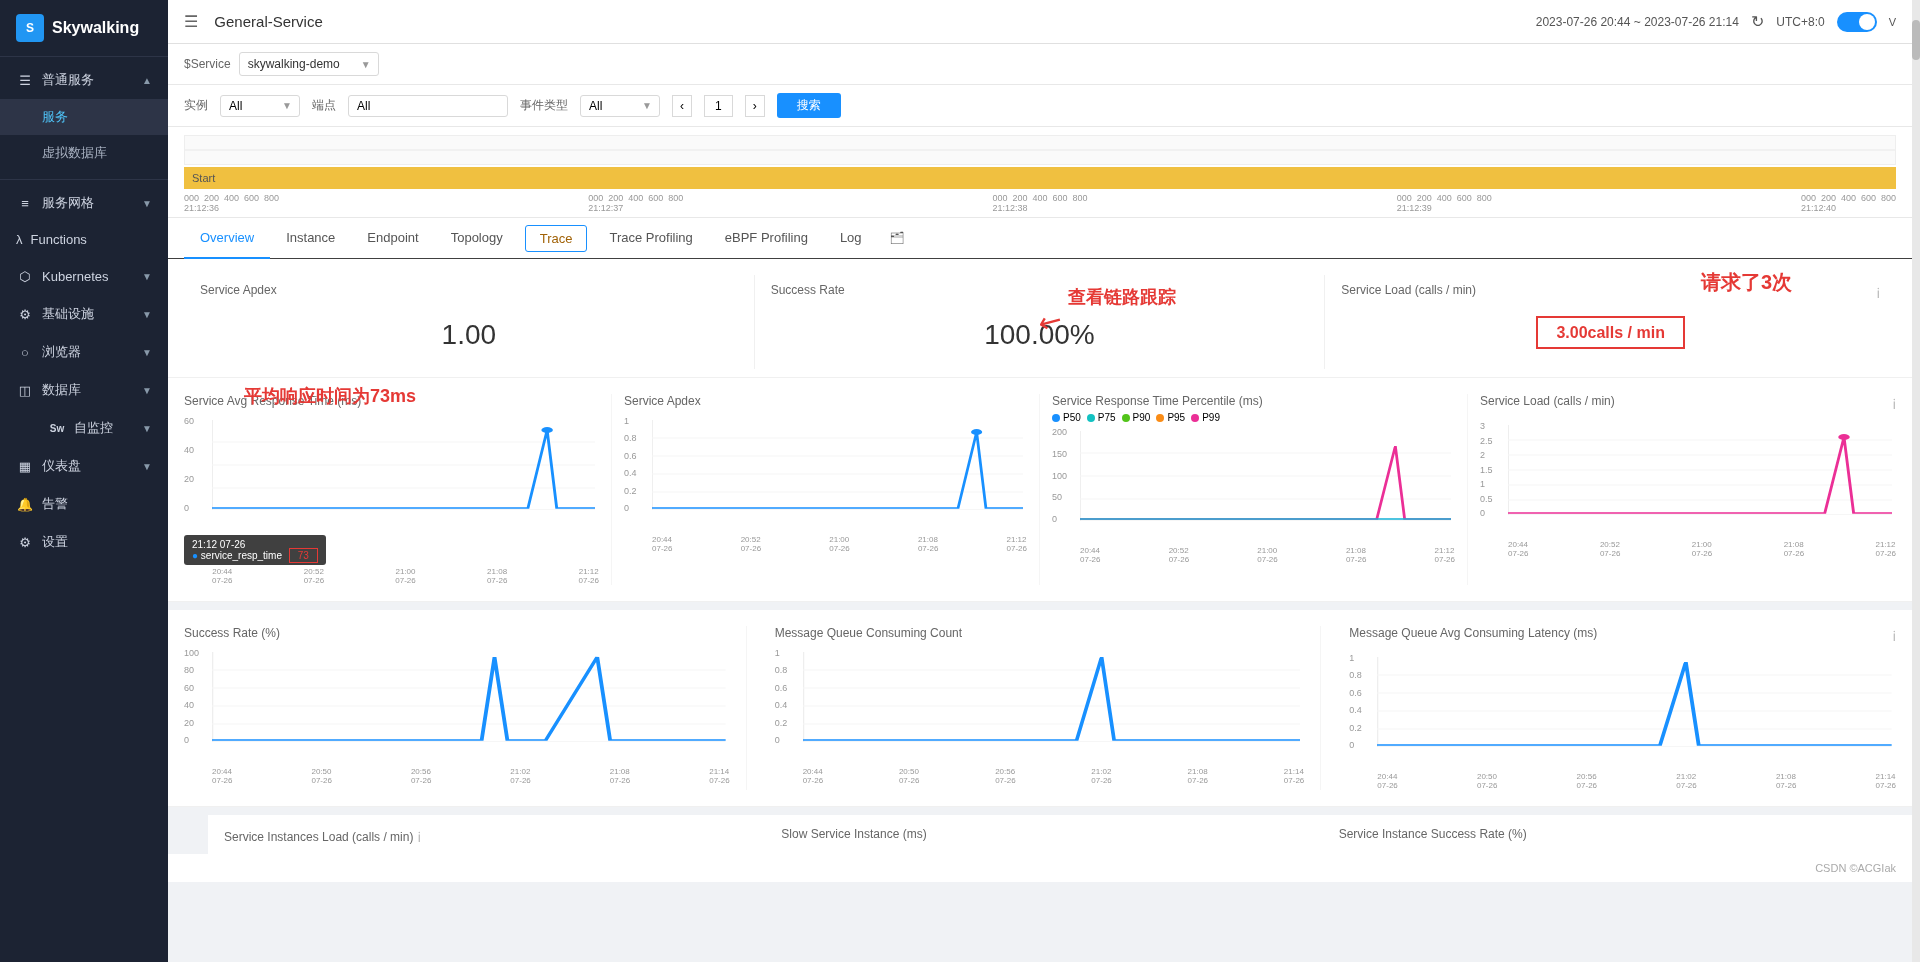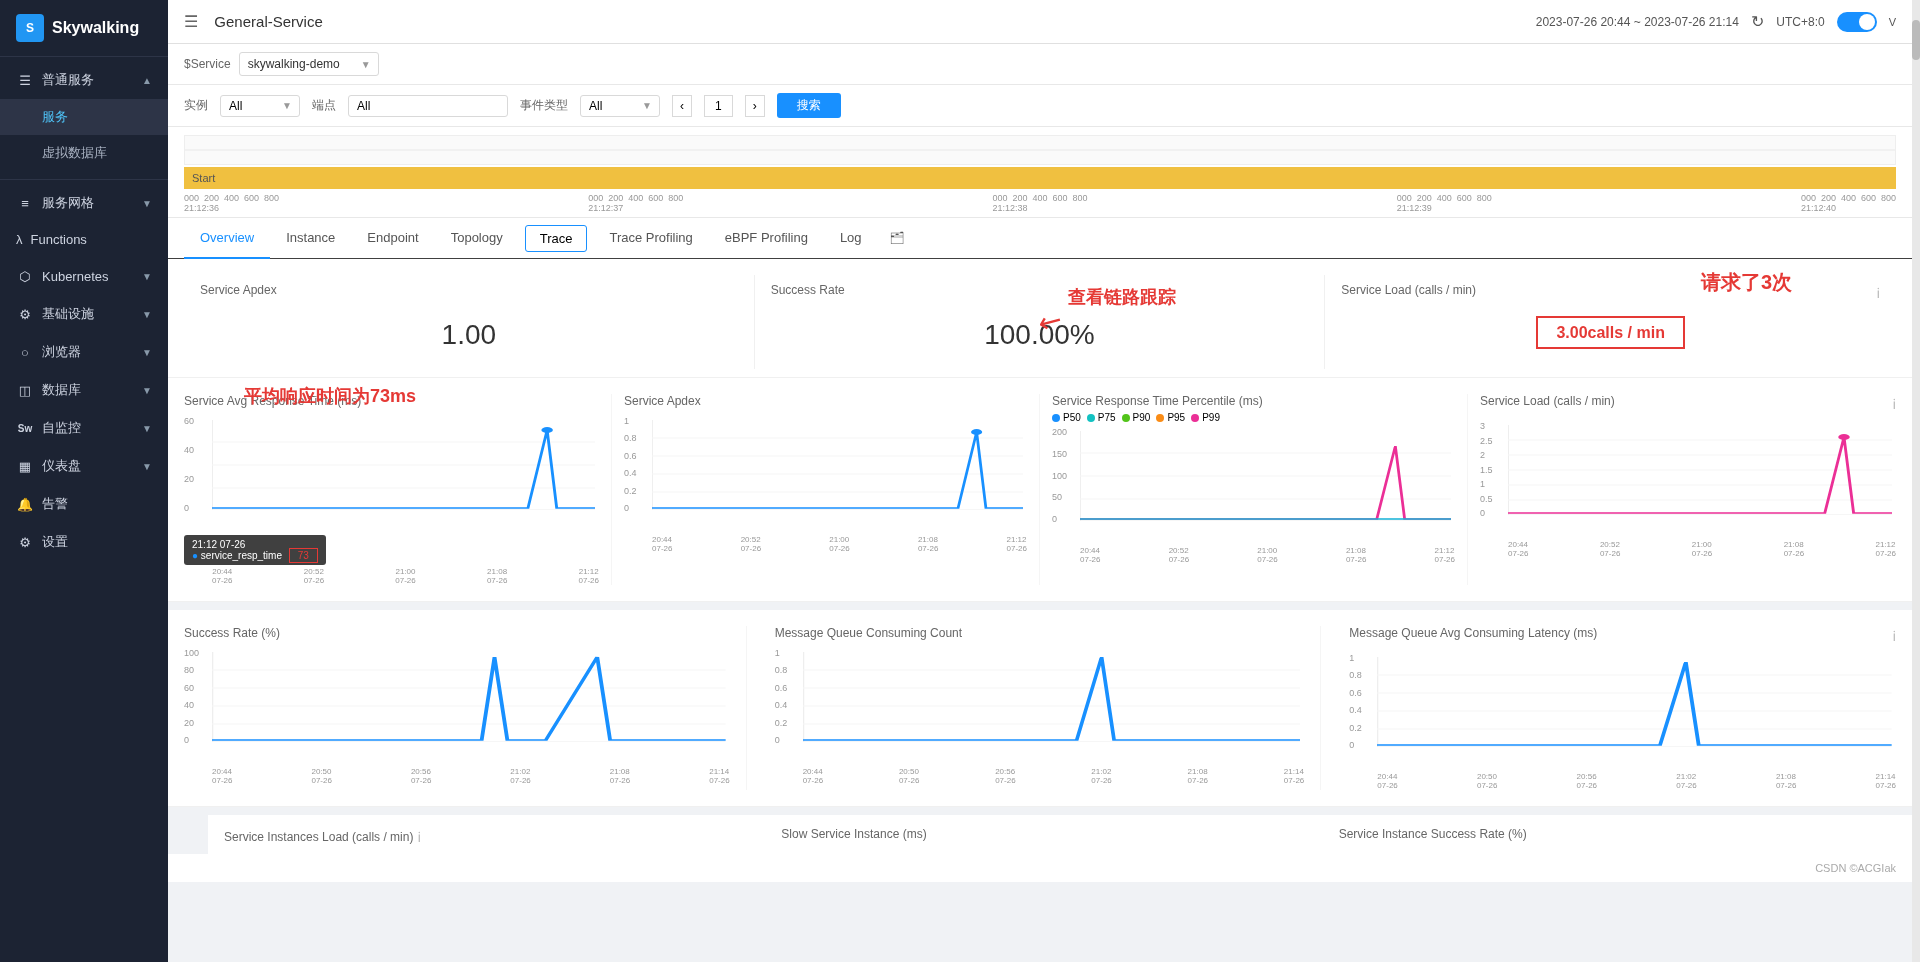--- a/index.html
+++ b/index.html
@@ -141,21 +141,21 @@
   <div class="sidebar-group-header">
     <div class="sidebar-group-label">
       <span class="icon">◫</span>
       <span>数据库</span>
     </div>
     <span class="sidebar-group-arrow">▼</span>
   </div>
 
   <div class="sidebar-group-header">
     <div class="sidebar-group-label">
-      <span class="icon" style="font-size:10px;font-weight:bold;">Sw</span>
+      <span class="icon" style="font-size:10px;font-weight:bold;margin-left:32px;">Sw</span>
       <span>自监控</span>
     </div>
     <span class="sidebar-group-arrow">▼</span>
   </div>
 
   <div class="sidebar-group-header">
     <div class="sidebar-group-label">
       <span class="icon">▦</span>
       <span>仪表盘</span>
     </div>
@@ -260,21 +260,21 @@
     </div>
   </div>
 
   <div class="main-scroll">
 
     <div class="tabs-panel" style="background:#fff; display:flex; align-items:center; border-bottom: 1px solid #404040;">
       <div class="tab-item active" style="color:#1890ff; border-bottom: 2px solid #1890ff;">Overview</div>
       <div class="tab-item">Instance</div>
       <div class="tab-item">Endpoint</div>
       <div class="tab-item">Topology</div>
-      <div class="tab-item" style="border: 1px solid #1890ff; color: #000000; border-radius: 3px; padding: 5px 14px; margin: 5px 6px;">Trace</div>
+      <div class="tab-item" style="border: 1px solid #1890ff; color: #a16207; border-radius: 3px; padding: 5px 14px; margin: 5px 6px;">Trace</div>
       <div class="tab-item">Trace Profiling</div>
       <div class="tab-item">eBPF Profiling</div>
       <div class="tab-item">Log</div>
       <div class="tab-icon">🗂</div>
     </div>
 
     <div style="position: relative;">
       <div style="position: absolute; right: 120px; top: 10px; z-index: 20;">
         <span class="red-label">请求了3次</span>
       </div>

